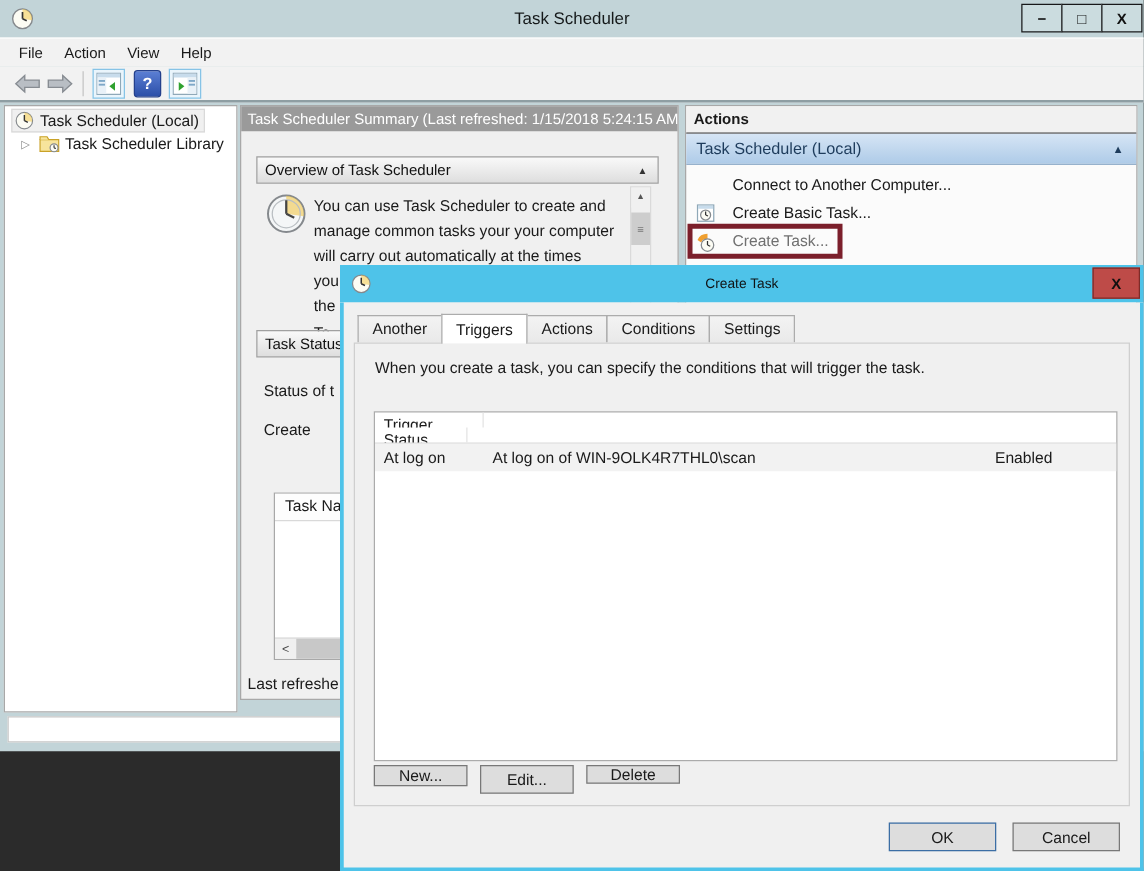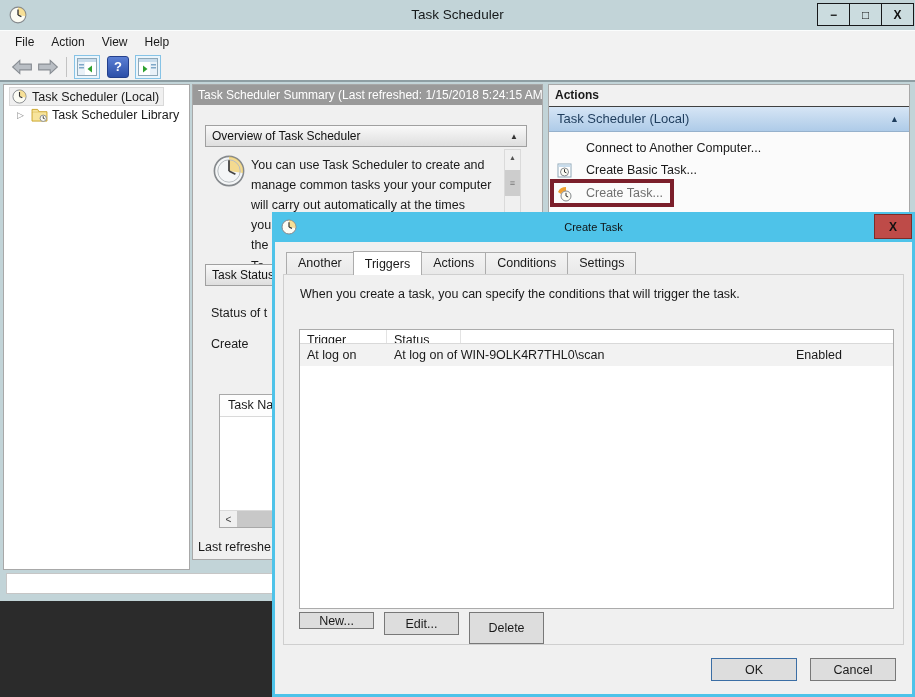--- a/index.html
+++ b/index.html
@@ -70,33 +70,33 @@
   .dlg-clock { position:absolute; left:9px; top:7px; width:16px; height:16px; }
   .dlg-close { position:absolute; right:3px; top:2px; width:38px; height:25px; background:#BE4B48; border:1px solid #7E2B28; color:#111; font-weight:bold; font-size:12px; display:flex; align-items:center; justify-content:center; }
   .dlg-frame { position:absolute; left:0; top:30px; width:643px; height:455px; border:3px solid #4EC3E9; border-top:none; background:#F0F0F0; }
   .tabs { position:absolute; left:11px; top:10px; display:flex; align-items:flex-end; }
   .tab { font-size:12.5px; padding:3px 11px 4px 11px; border:1px solid #ACACAC; border-bottom:none; background:linear-gradient(#F3F3F3,#E9E9E9); margin-right:-1px; position:relative; }
   .tab.active { background:#fff; z-index:3; margin-top:-2px; padding-top:5px; margin-bottom:-1px; }
   .page { position:absolute; left:8px; top:32px; width:621px; height:371px; border:1px solid #CFCFCF; background:#F0F0F0; z-index:1; }
   .desc { position:absolute; left:16px; top:12px; font-size:12.5px; }
   .trigger-table { position:absolute; left:15px; top:54px; width:595px; height:280px; background:#fff; border:1px solid #ABABAB; }
   .tt-row { display:flex; }
-  .tt-head { height:14px; border-bottom:1px solid #D9D9D9; }
+  .tt-head { height:25px; border-bottom:1px solid #D9D9D9;flex-direction:column; }
   .tt-cell { font-size:12.5px; line-height:21px; padding-left:7px; overflow:hidden; white-space:nowrap; }
   .c-trigger { width:87px; border-right:1px solid #E3E3E3; }
   .c-details { width:402px; border-right:1px solid #E3E3E3; }
   .c-status  { width:74px;  border-right:1px solid #E3E3E3; }
   .c-fill { flex:1; }
   .tt-data { height:22px; background:#F2F2F2; }
   .tt-data .tt-cell { line-height:22px; border-right:none; }
 
   .btn { font-size:12.5px; background:#DDDDDD; border:1px solid #787878; display:flex; align-items:center; justify-content:center; }
   .btn-new    { position:absolute; left:15px;  top:337px; width:75px; height:17px; }
   .btn-edit   { position:absolute; left:100px; top:337px; width:75px; height:23px; }
-  .btn-delete { position:absolute; left:185px; top:337px; width:75px; height:32px;text-align:center; }
+  .btn-delete { position:absolute; left:185px; top:337px; width:75px; height:15px;text-align:center; }
   .btn-ok     { position:absolute; left:436px; top:416px; width:86px; height:23px; border:1px solid #3B6EA5; }
   .btn-cancel { position:absolute; left:535px; top:416px; width:86px; height:23px; }
 </style>
 </head>
 <body>
 
 <div id="main-window">
 
   <div class="titlebar">
     <svg class="tb-clock" viewBox="0 0 16 16">

